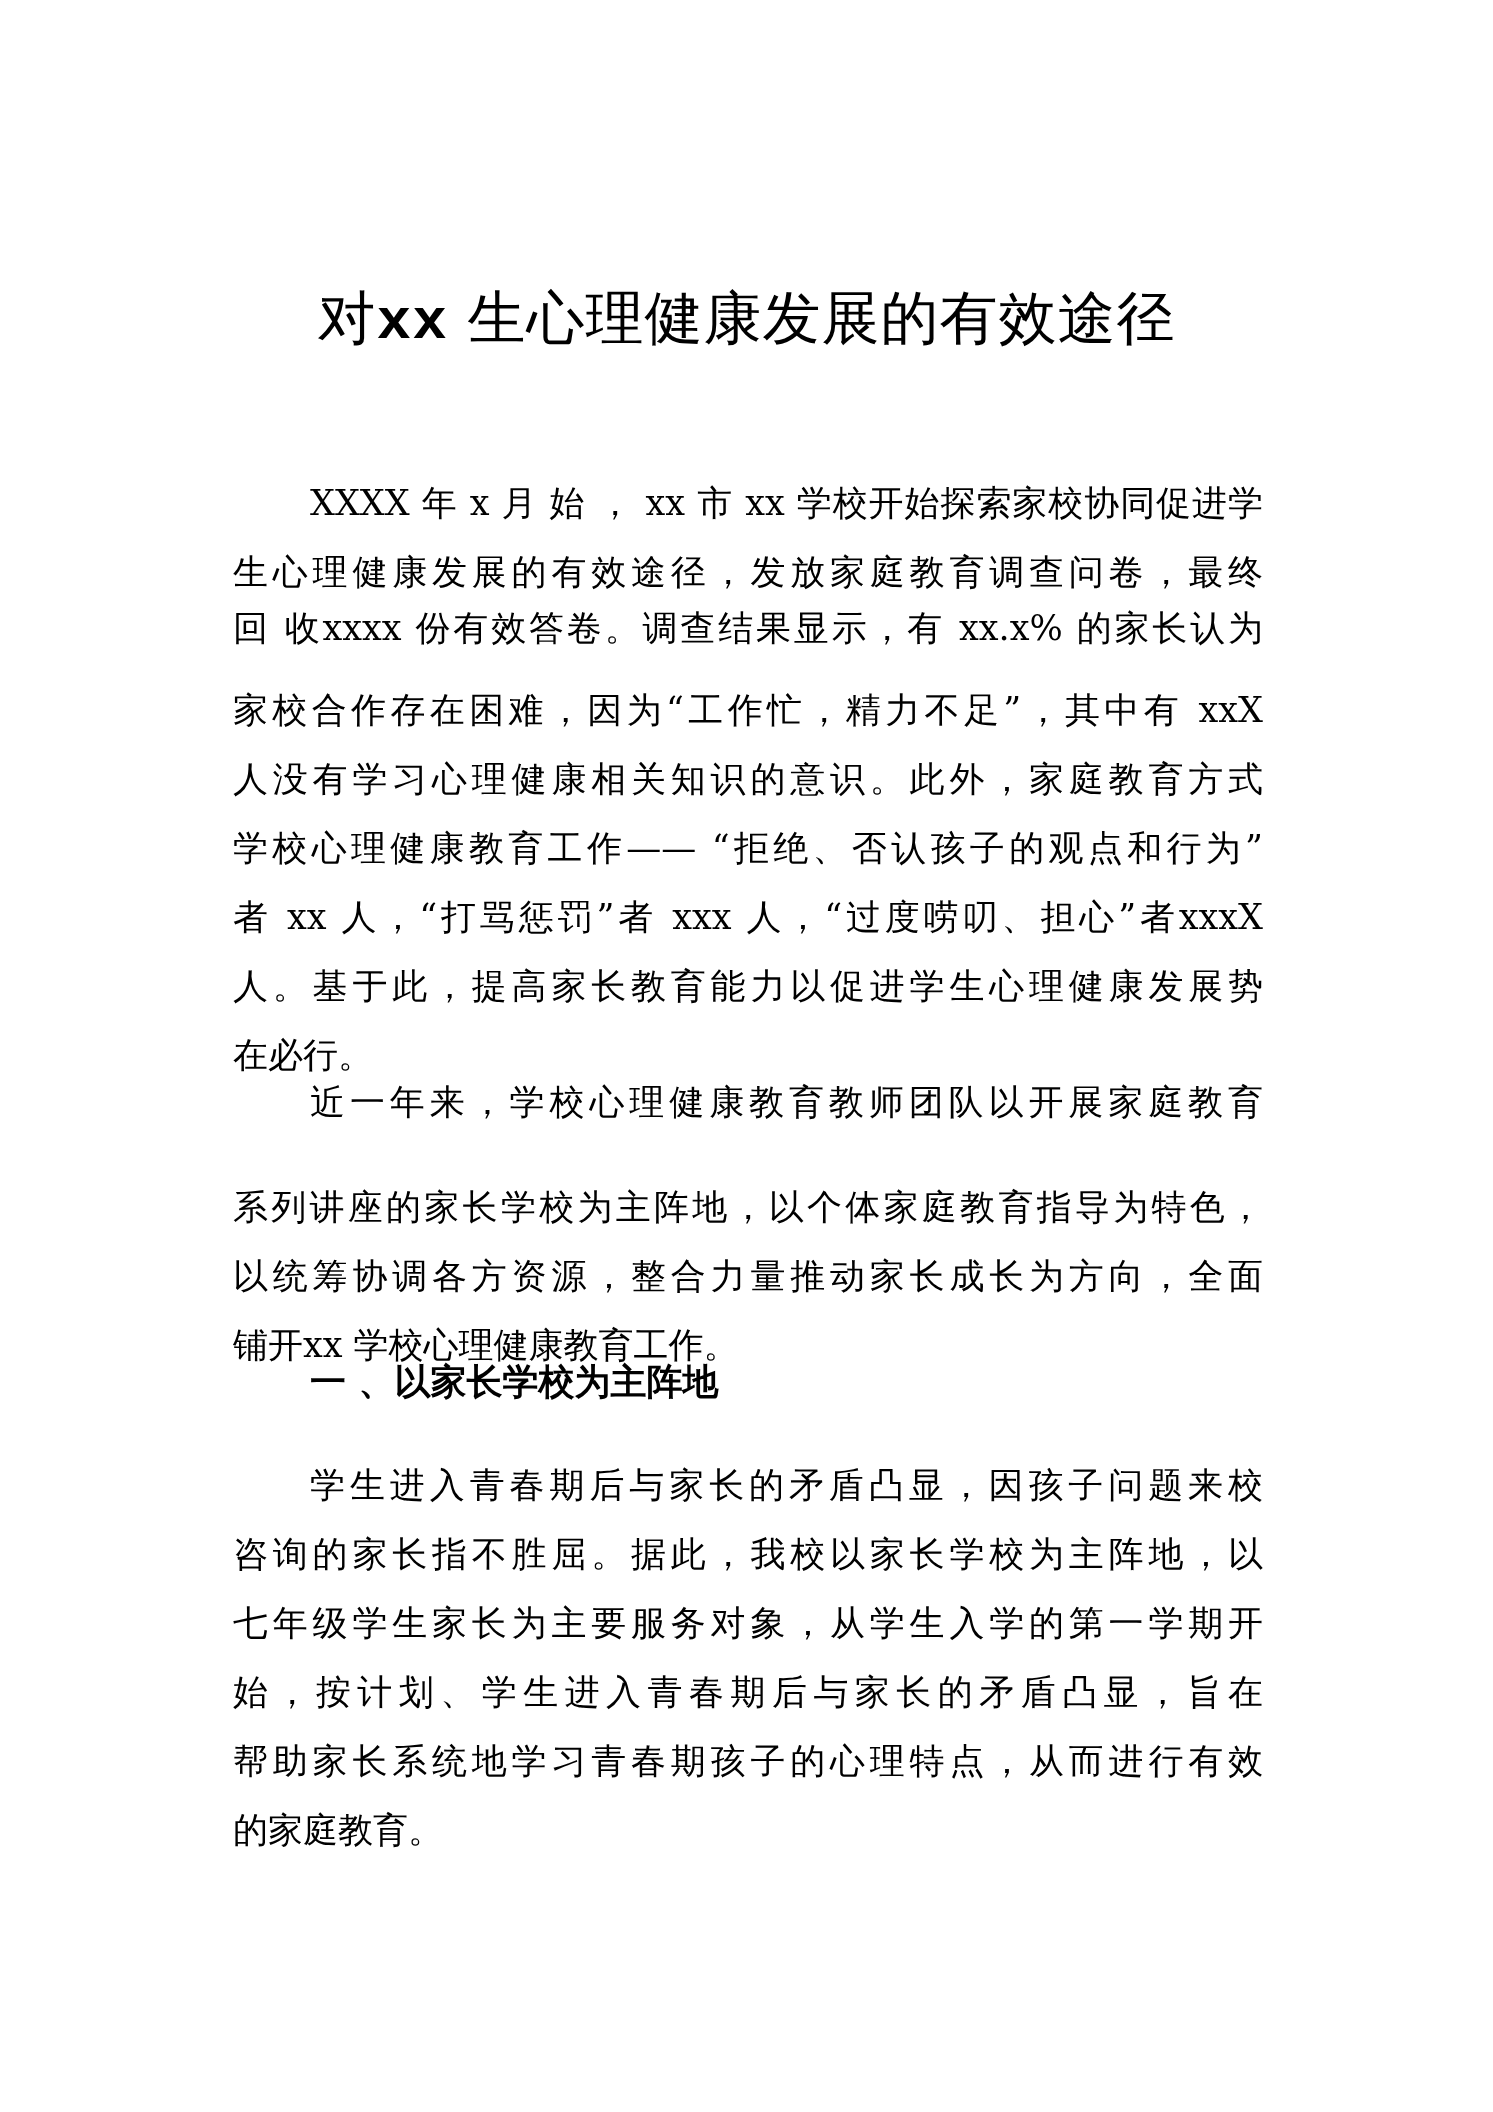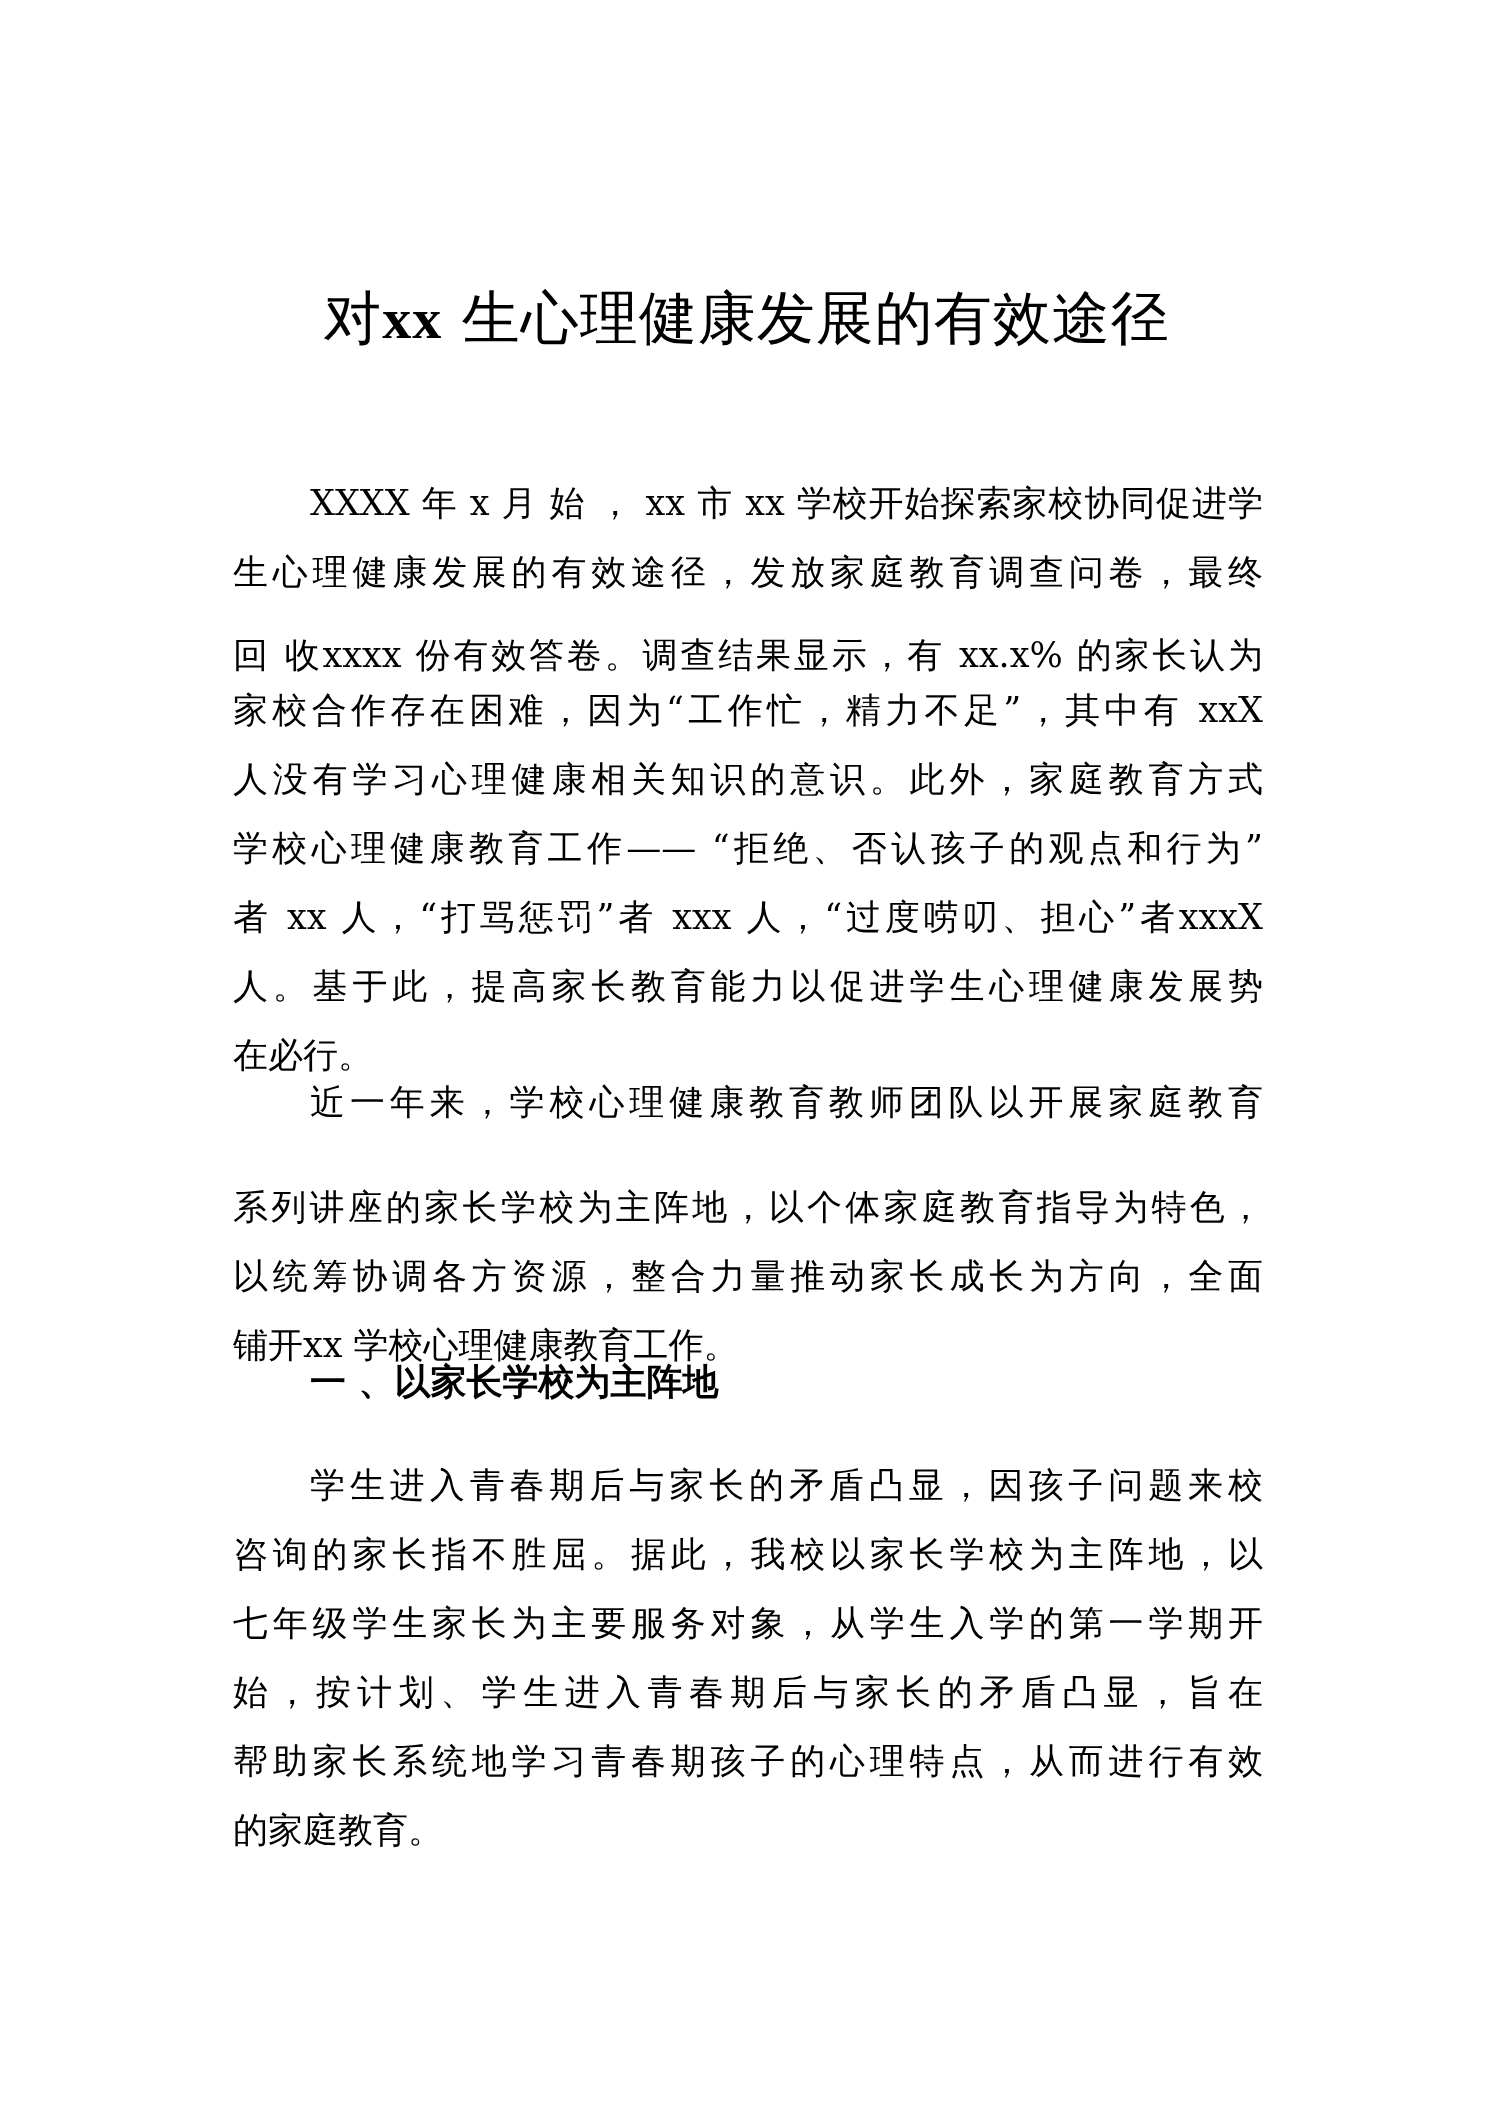--- a/index.html
+++ b/index.html
@@ -6,21 +6,21 @@
   body { width: 1493px; height: 2112px; position: relative; overflow: hidden; }
   .page {
     position: absolute; left: 0; top: 0; width: 1493px; height: 2112px; background: #ffffff;
     font-family: "DejaVu Serif", "Liberation Serif", serif; color: #000;
   }
   .title {
     position: absolute; top: 283px; left: 0; width: 1493px; text-align: center;
     font-family: "DejaVu Serif", "Liberation Serif", serif;
     font-size: 58px; line-height: 70px; letter-spacing: 1px;
   }
-  .title .xx { font-weight: bold; font-family: Liberation Serif, serif; text-align: right; }
+  .title .xx { font-weight: bold; font-family: Liberation Mono, monospace; text-align: right; }
   .line {
     position: absolute; left: 233px; width: 1030px;
     font-size: 35px; line-height: 44px; white-space: nowrap;
     text-align: justify; text-align-last: justify; letter-spacing: 0px;
   }
   .line.last { text-align-last: left; }
   .line.indent { left: 310px; width: 953px; }
   .heading {
     position: absolute; left: 310px; top: 1360px;
     font-family: "DejaVu Sans", "Liberation Sans", sans-serif; font-weight: bold;
@@ -31,21 +31,21 @@
 <body>
 
 <div class="page">
 
   <div class="title">
     <span>对</span><span class="xx">xx</span><span> 生心理健康发展的有效途径</span>
   </div>
 
   <div class="line indent" style="top:481px">XXXX 年 x 月 始 ， xx 市 xx 学校开始探索家校协同促进学</div>
   <div class="line" style="top:550px">生心理健康发展的有效途径，发放家庭教育调查问卷，最终</div>
-  <div class="line" style="top:633px">回 收xxxx 份有效答卷。调查结果显示，有 xx.x% 的家长认为</div>
+  <div class="line" style="top:606px">回 收xxxx 份有效答卷。调查结果显示，有 xx.x% 的家长认为</div>
   <div class="line" style="top:688px">家校合作存在困难，因为“工作忙，精力不足”，其中有 xxX</div>
   <div class="line" style="top:757px">人没有学习心理健康相关知识的意识。此外，家庭教育方式</div>
   <div class="line" style="top:826px">学校心理健康教育工作—— “拒绝、否认孩子的观点和行为”</div>
   <div class="line" style="top:895px">者 xx 人，“打骂惩罚”者 xxx 人，“过度唠叨、担心”者xxxX</div>
   <div class="line" style="top:964px">人。基于此，提高家长教育能力以促进学生心理健康发展势</div>
   <div class="line last" style="top:1033px">在必行。</div>
 
   <div class="line indent" style="top:1080px">近一年来，学校心理健康教育教师团队以开展家庭教育</div>
   <div class="line" style="top:1185px">系列讲座的家长学校为主阵地，以个体家庭教育指导为特色，</div>
   <div class="line" style="top:1254px">以统筹协调各方资源，整合力量推动家长成长为方向，全面</div>

